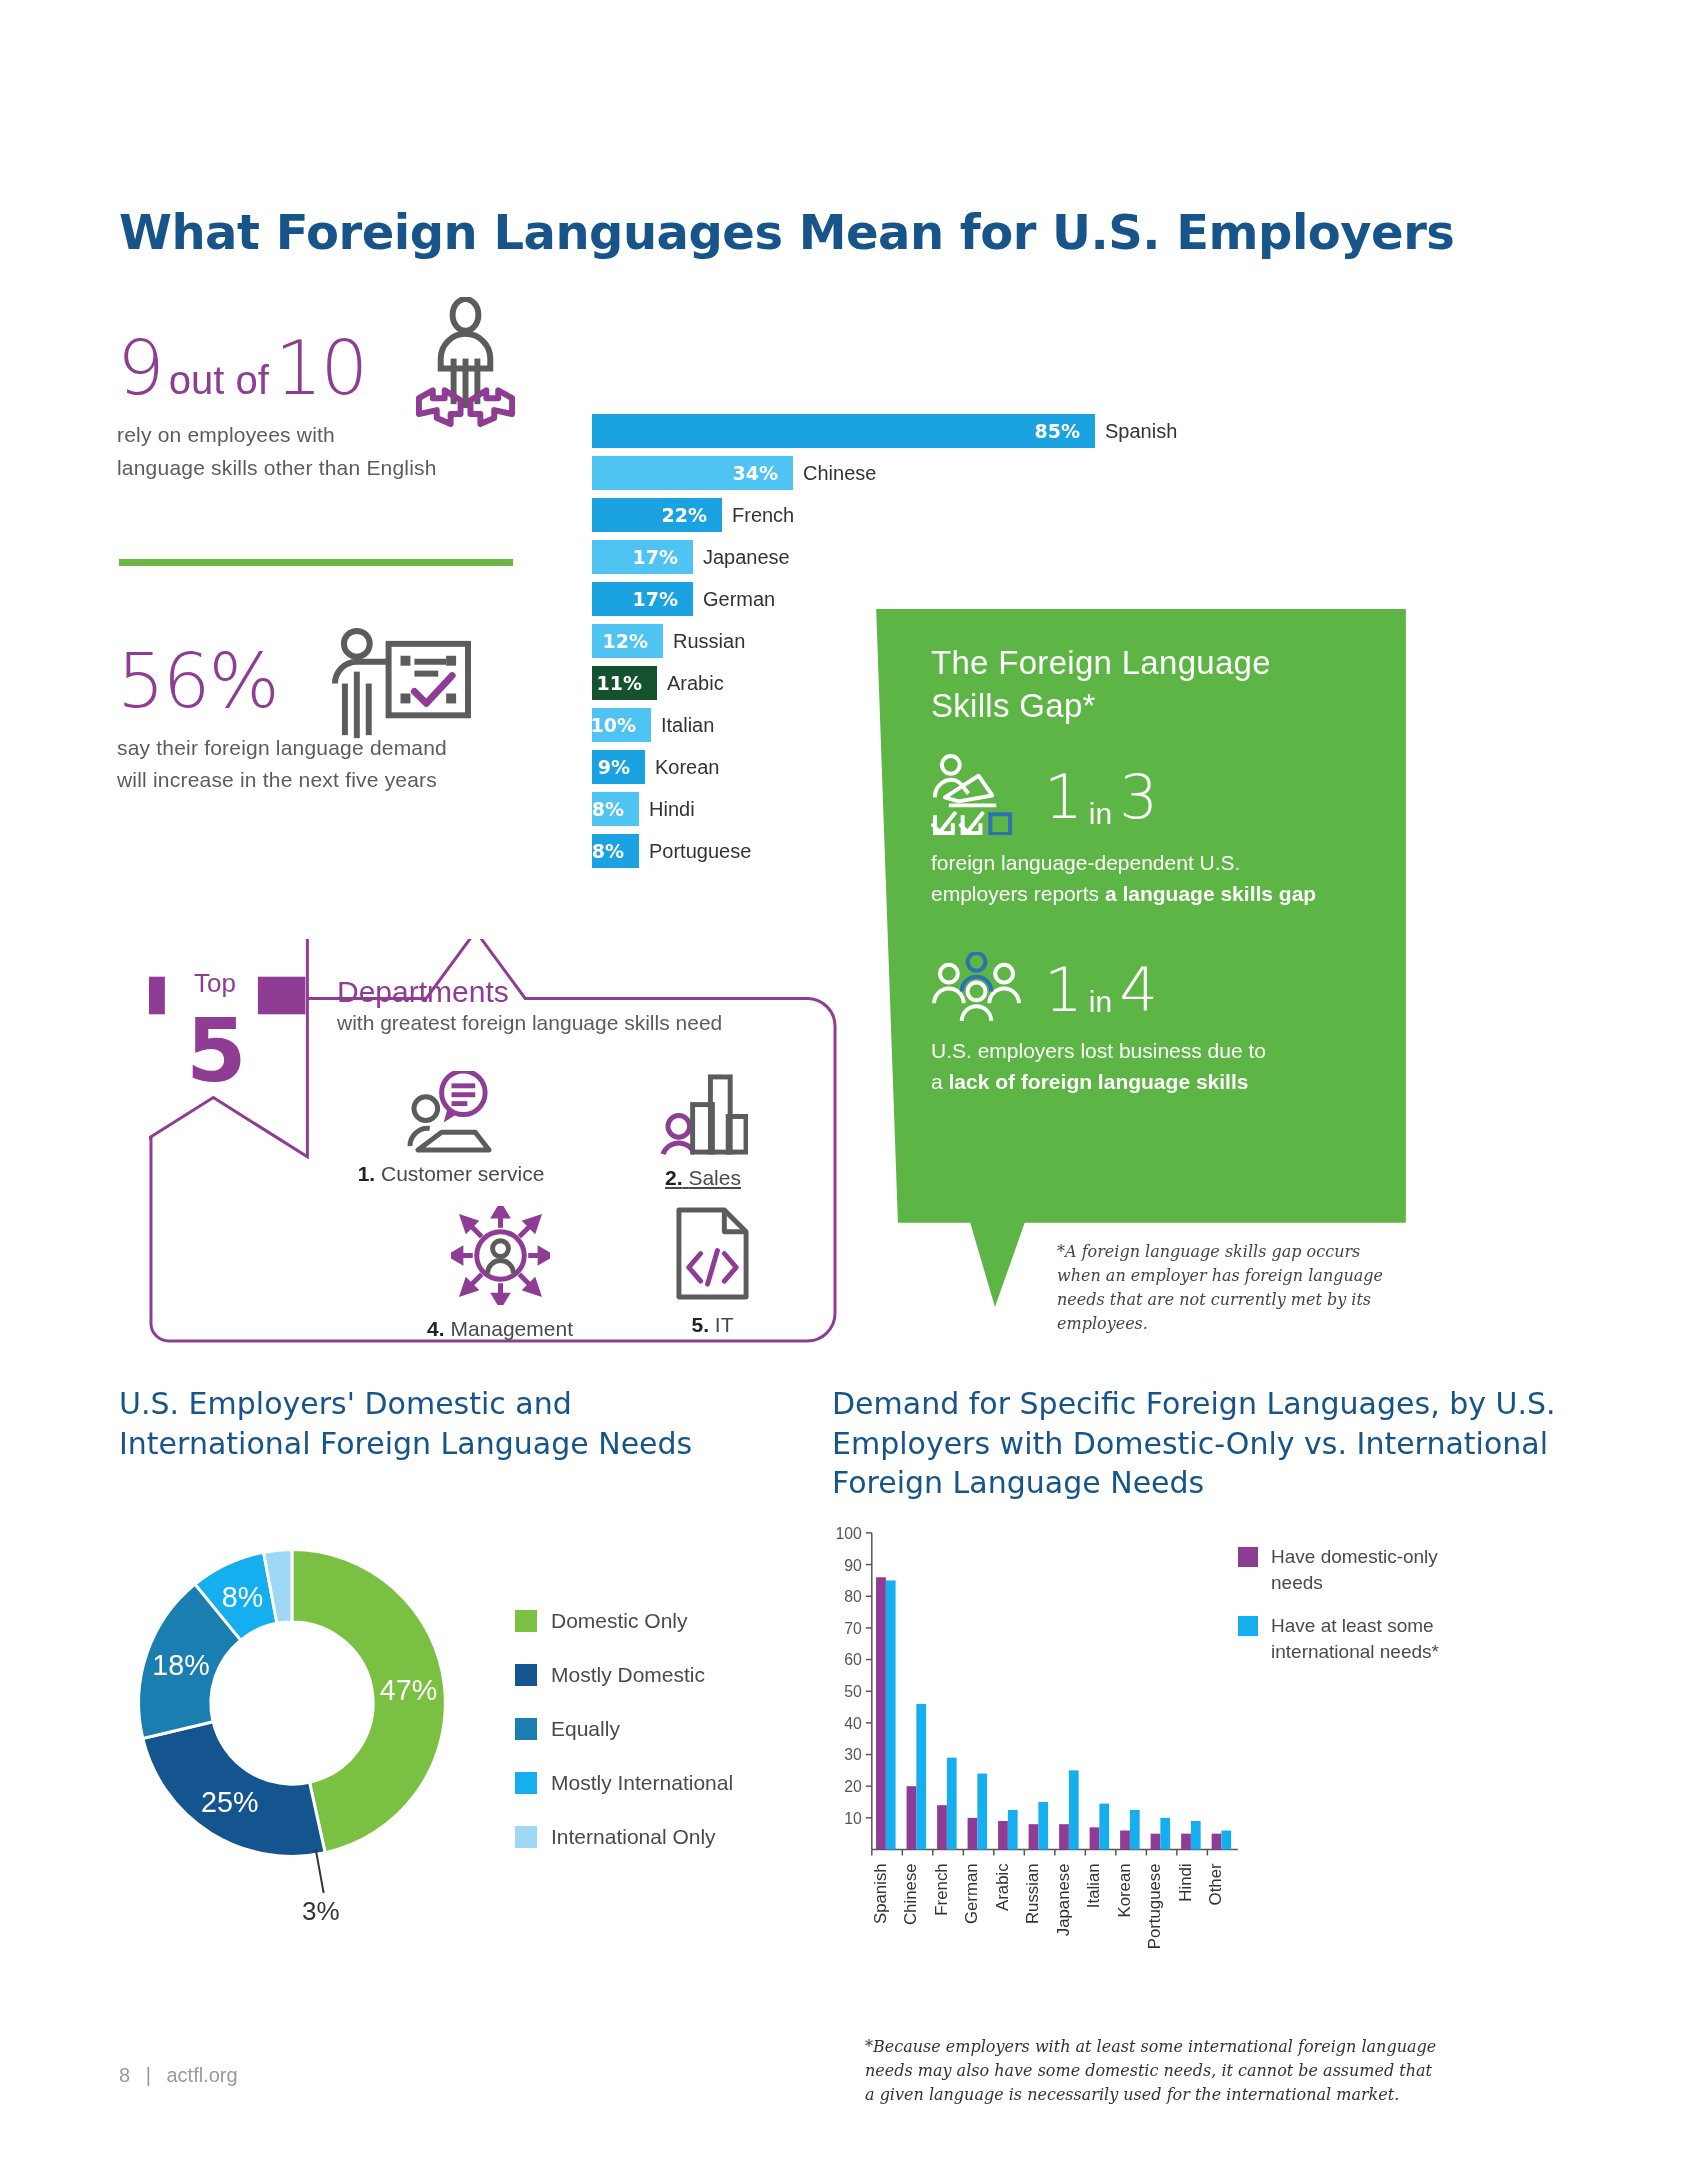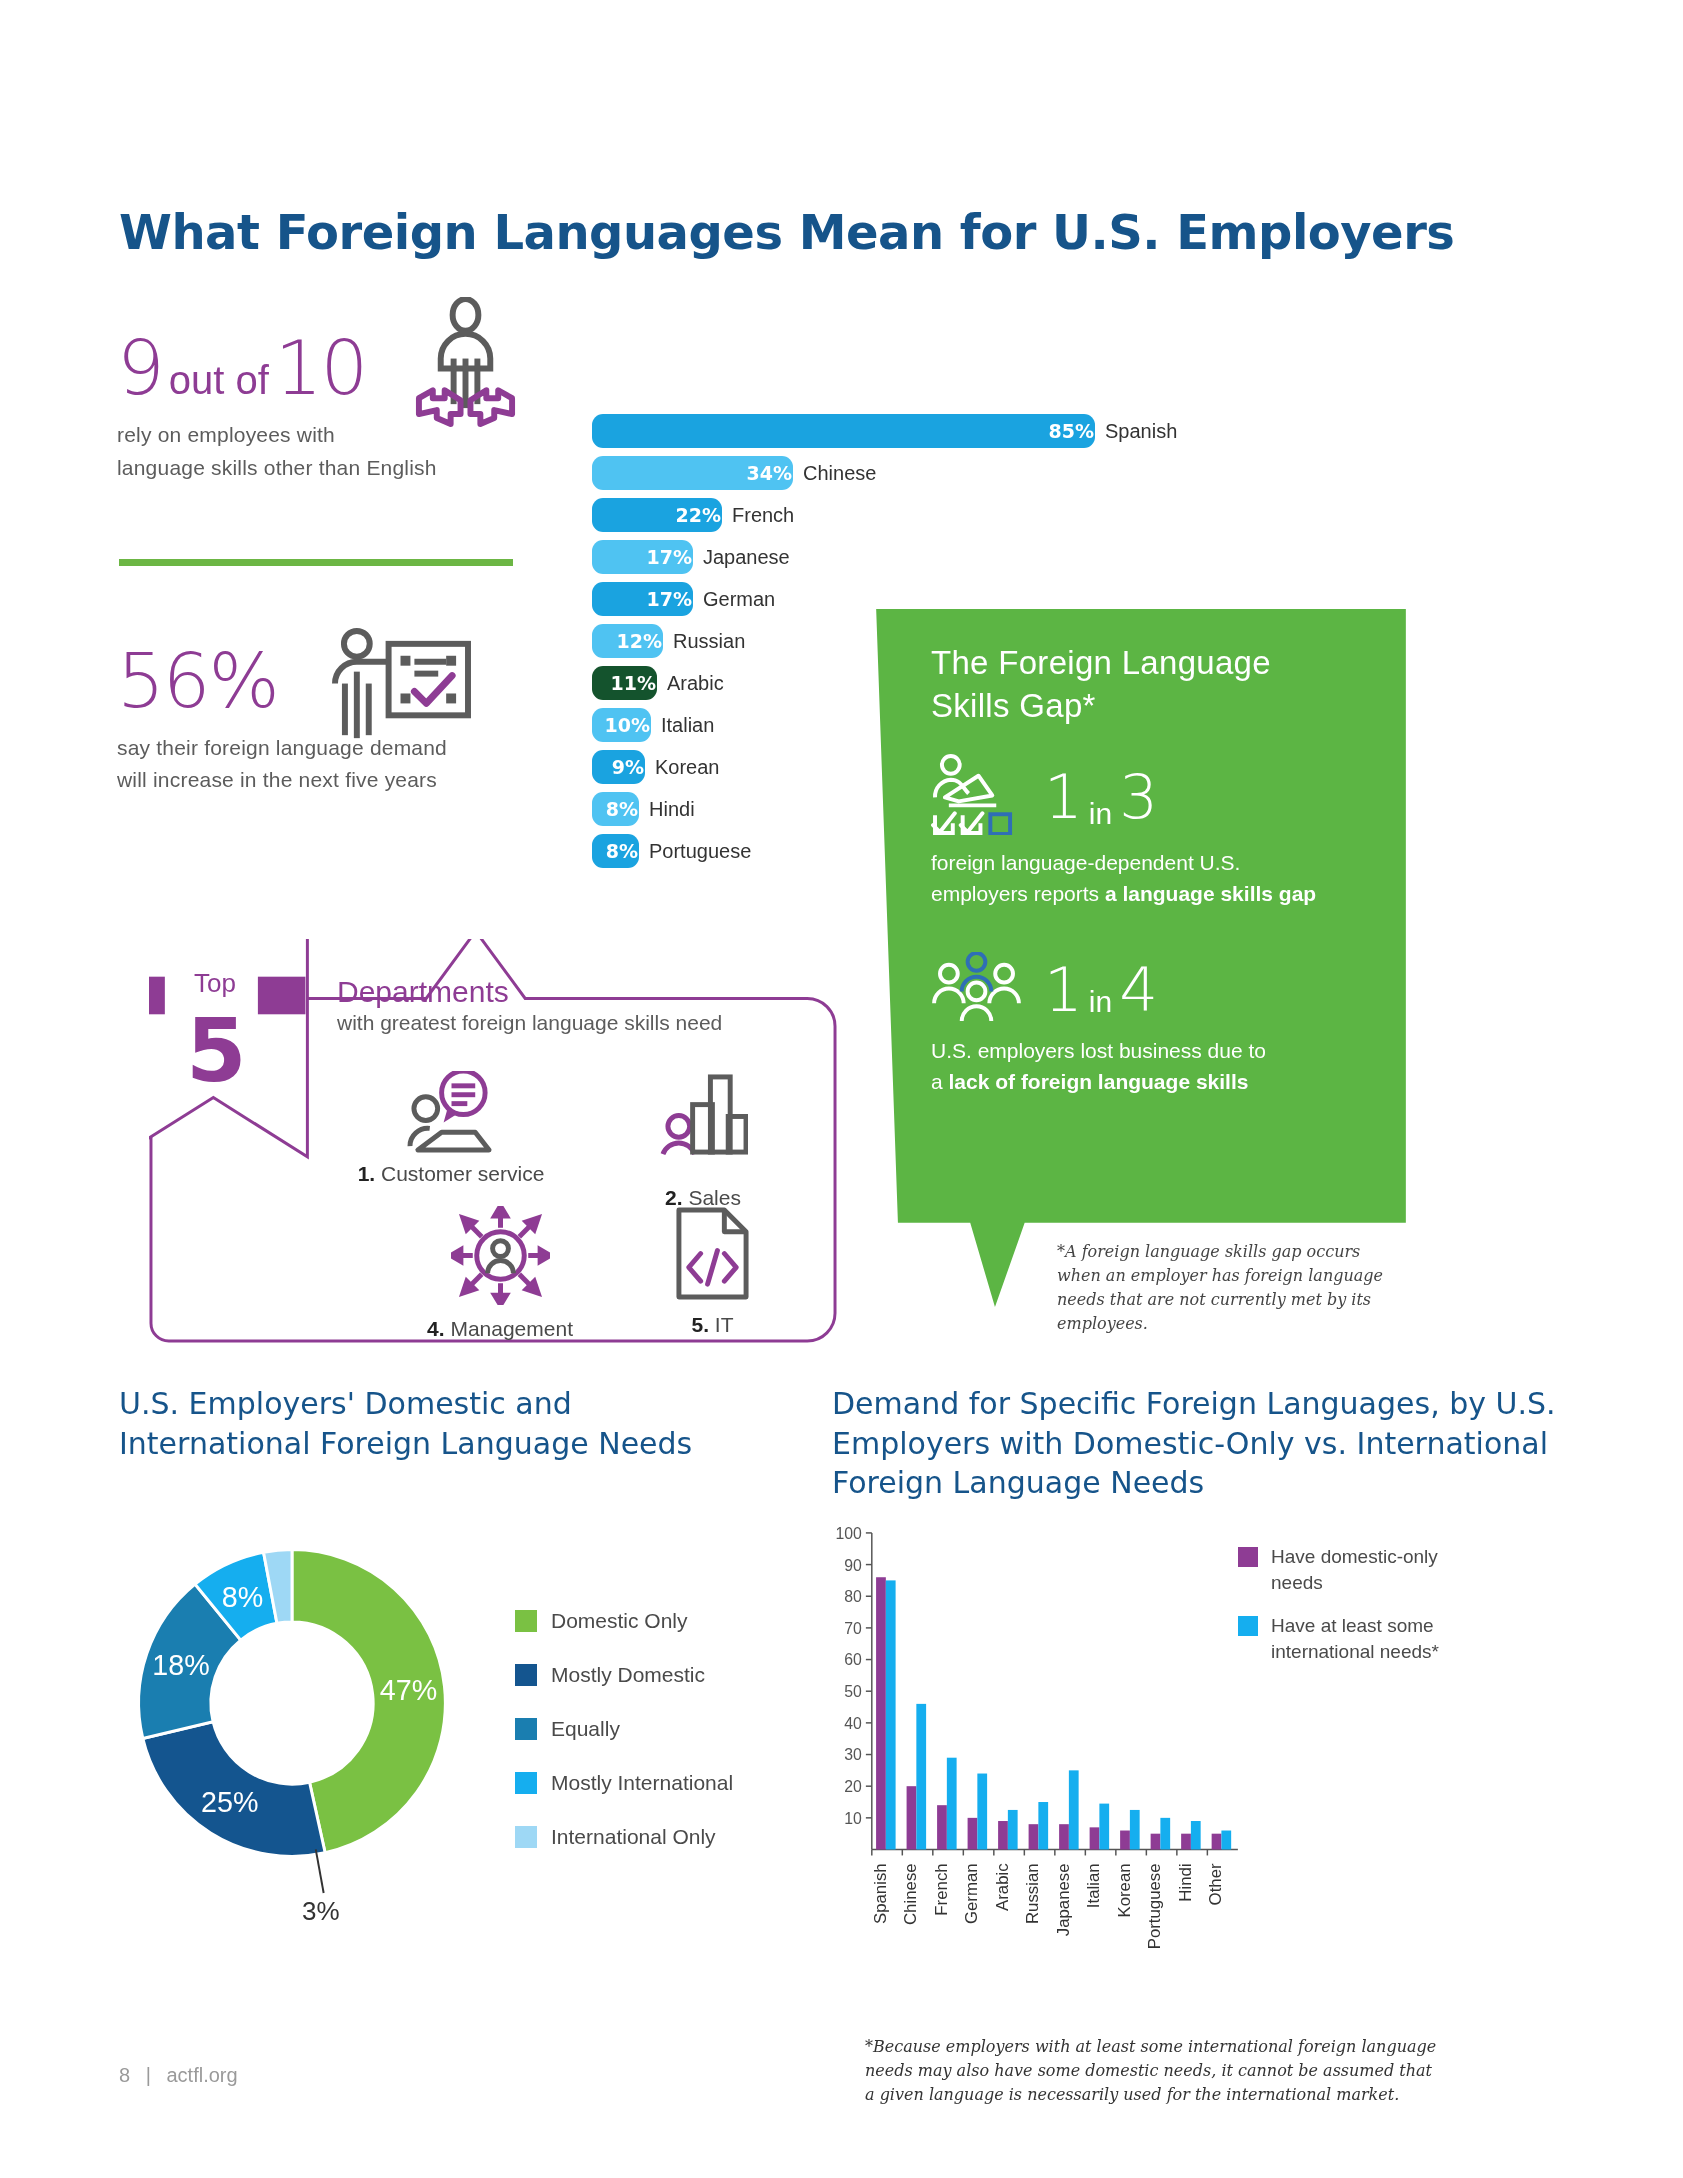--- a/index.html
+++ b/index.html
@@ -44,23 +44,22 @@
   
   .bc-title {
     position: absolute; left: 592px; top: 302px;
     font-size: 30px; color: #16548a; line-height: 1.32;
     font-family: "DejaVu Sans", sans-serif;
   }
   .bc-wrap { position: absolute; left: 592px; top: 414px; width: 802px; }
   .bc-row { position: relative; height: 34px; margin-bottom: 8px; display: flex; align-items: center; }
   .bc-bar {
     height: 34px; display: flex; align-items: center; justify-content: flex-end;
-    padding-right: 1px; color: #ffffff; font-size: 19px; font-weight: bold;
+    padding-right: 15px; color: #ffffff; font-size: 19px; font-weight: bold;
     font-family: "DejaVu Sans", sans-serif;
-    border-radius: 11px;
   }
   .bc-label { margin-left: 10px; font-size: 20px; color: #333333; font-weight: 300; }
 
   
   .green-shape {
     position: absolute; left: 876px; top: 609px; width: 530px; height: 698px;
   }
   .green-content { position: absolute; left: 931px; top: 642px; width: 465px; color: #ffffff; }
   .green-title {
     font-size: 33px; font-weight: 300; line-height: 1.3; letter-spacing: 0.3px;
@@ -349,21 +348,21 @@
   <div class="dept-item" style="left:614px; top:1071px; width:178px;">
     <div>
       <svg width="89" height="87" viewBox="0 0 90 88">
         <circle cx="20" cy="56" r="11" fill="none" stroke="#8e3c94" stroke-width="5"></circle>
         <path d="M4 84 a17 17 0 0 1 32 0" fill="none" stroke="#8e3c94" stroke-width="5"></path>
         <rect x="34" y="34" width="20" height="48" fill="none" stroke="#5c5c5c" stroke-width="5"></rect>
         <rect x="52" y="6" width="20" height="76" fill="none" stroke="#5c5c5c" stroke-width="5"></rect>
         <rect x="70" y="46" width="18" height="36" fill="none" stroke="#5c5c5c" stroke-width="5"></rect>
       </svg>
     </div>
-    <div class="dept-caption" style="margin-top:24px;">
+    <div class="dept-caption" style="margin-top:4px;text-decoration:underline;">
       <b>2.</b>
       <span>Sales</span>
     </div>
   </div>
 
 
   <div class="dept-item" style="left:381px; top:1206px; width:238px;">
     <div>
       <svg width="99" height="99" viewBox="0 0 100 100">
         <circle cx="50" cy="50" r="24" fill="none" stroke="#8e3c94" stroke-width="5"></circle>

